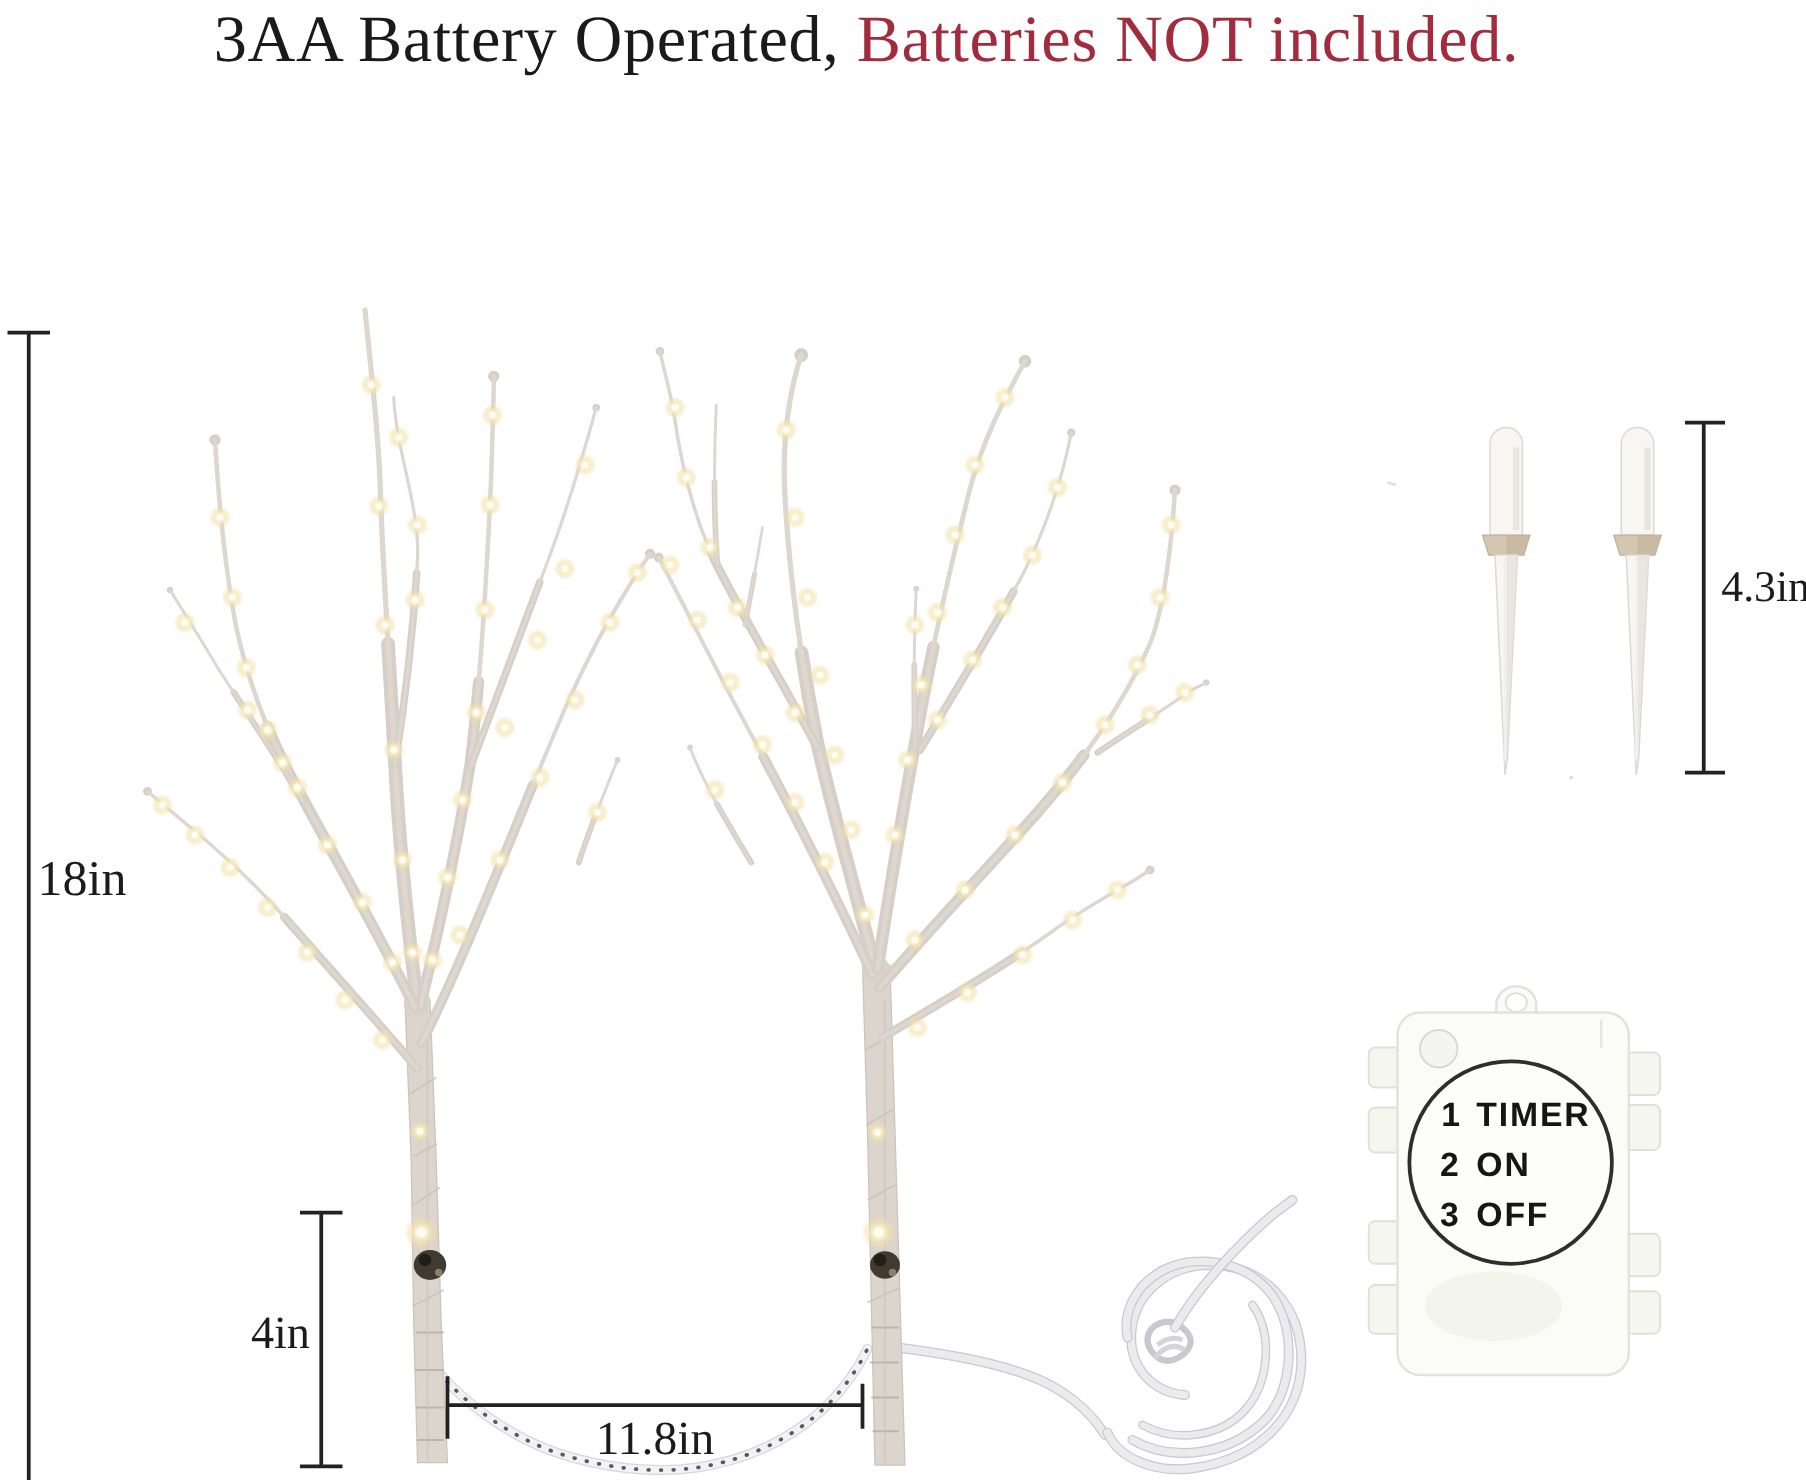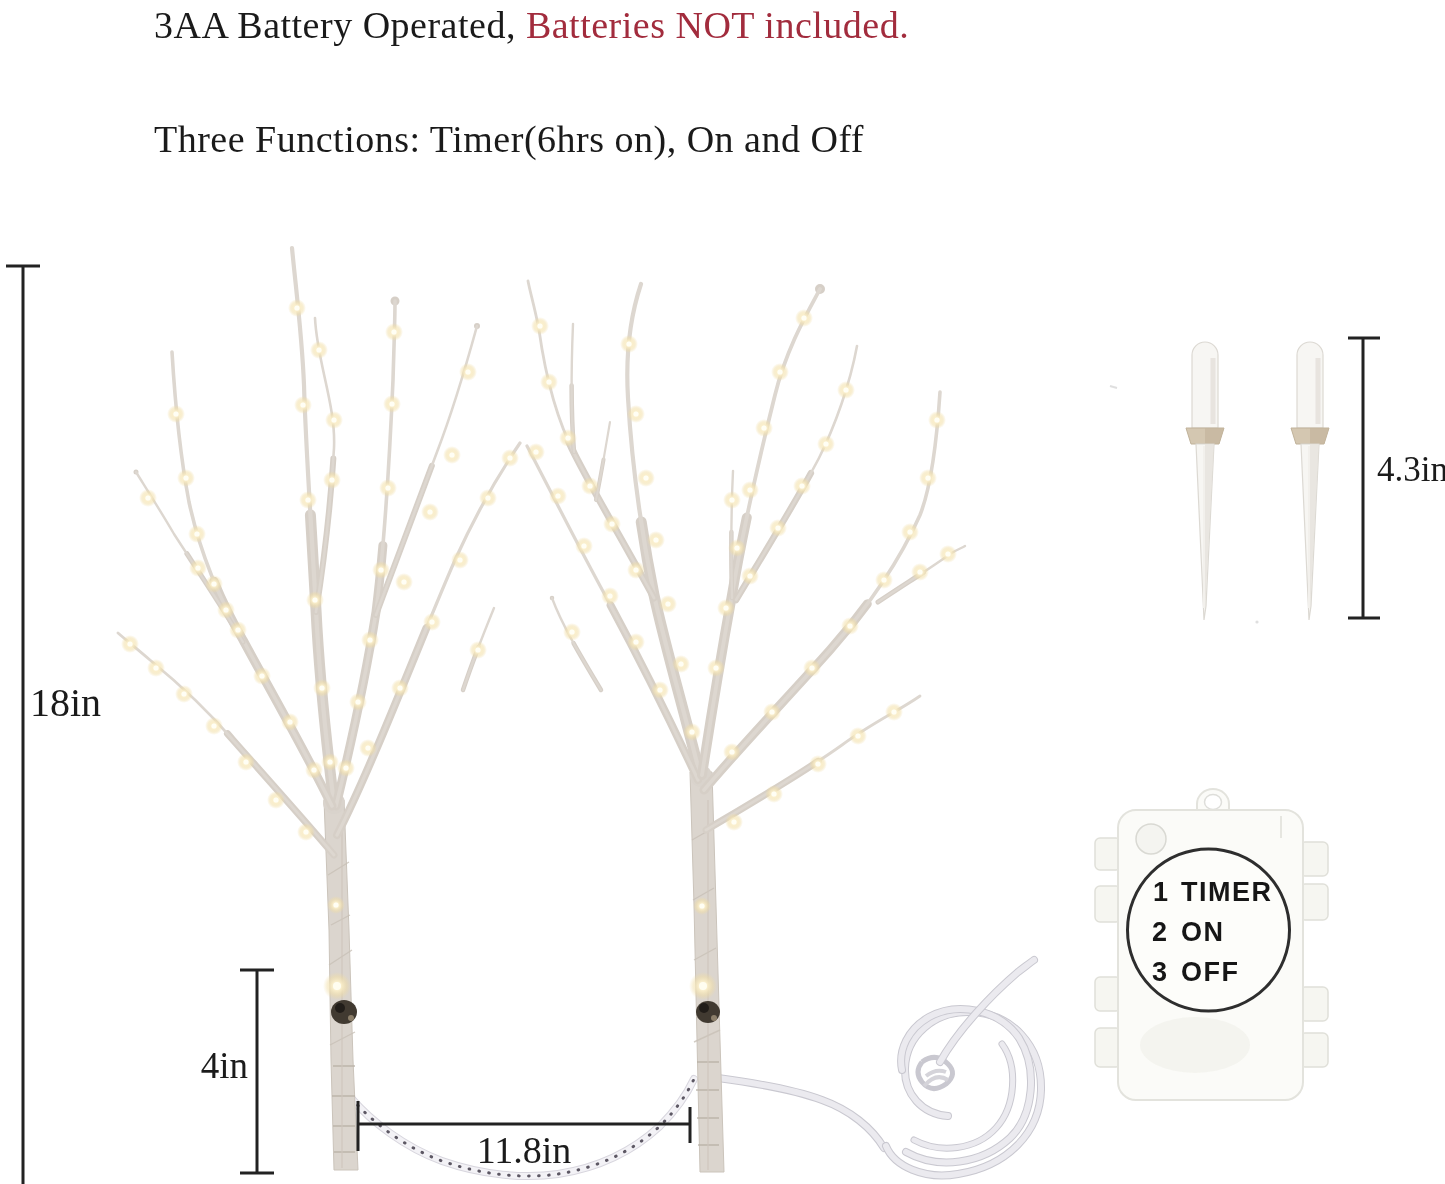--- a/index.html
+++ b/index.html
@@ -1,19 +1,19 @@
 <!DOCTYPE html>
 <html><head>
 <meta charset="utf-8">
 <style>
   html,body{margin:0;padding:0;background:#ffffff;}
   .page{position:relative;width:1445px;height:1184px;background:#ffffff;overflow:hidden;
         font-family:"Liberation Serif","DejaVu Serif",serif;}
-  .headline{position:absolute;left:154px;white-space:nowrap;color:#1a1a1a;
-            font-size:38px;letter-spacing:.5px;line-height:1;}
+  .headline{position:absolute;left:171px;white-space:nowrap;color:#1a1a1a;
+            font-size:53px;letter-spacing:.5px;line-height:1;}
   .headline .red{color:#a22c3d;}
   .l1{top:6px;}
   .l2{top:120px;}
   svg.scene{position:absolute;left:0;top:0;width:1445px;height:1184px;}
   
   .dimline{stroke:#222222;stroke-width:3;fill:none;}
   .dim{font-family:"Liberation Serif","DejaVu Serif",serif;fill:#1b1b1b;}
   
   .sb{fill:none;stroke:#d6cfc7;stroke-linecap:round;stroke-dasharray:52 48;}
   .st{fill:none;stroke:#ddd7d0;stroke-linecap:round;}
@@ -33,21 +33,20 @@
   .dial-word{letter-spacing:1.5px;}
   
   .stakebody{fill:#f7f6f3;stroke:#dcd9d3;stroke-width:1.2;}
 </style>
 </head>
 <body>
 
 <div class="page">
 
   <div class="headline l1"><span>3AA Battery Operated, </span><span class="red">Batteries NOT included.</span></div>
-  <div class="headline l2">Three Functions: Timer(6hrs on), On and Off</div>
 
   <svg class="scene" viewBox="0 0 1445 1184">
     <defs>
       <radialGradient id="glow">
         <stop offset="0" stop-color="#fffdf0"></stop>
         <stop offset="0.35" stop-color="#faeec9" stop-opacity="0.92"></stop>
         <stop offset="0.7" stop-color="#f2dfa8" stop-opacity="0.5"></stop>
         <stop offset="1" stop-color="#f0dca2" stop-opacity="0"></stop>
       </radialGradient>
       <symbol id="led" overflow="visible">

